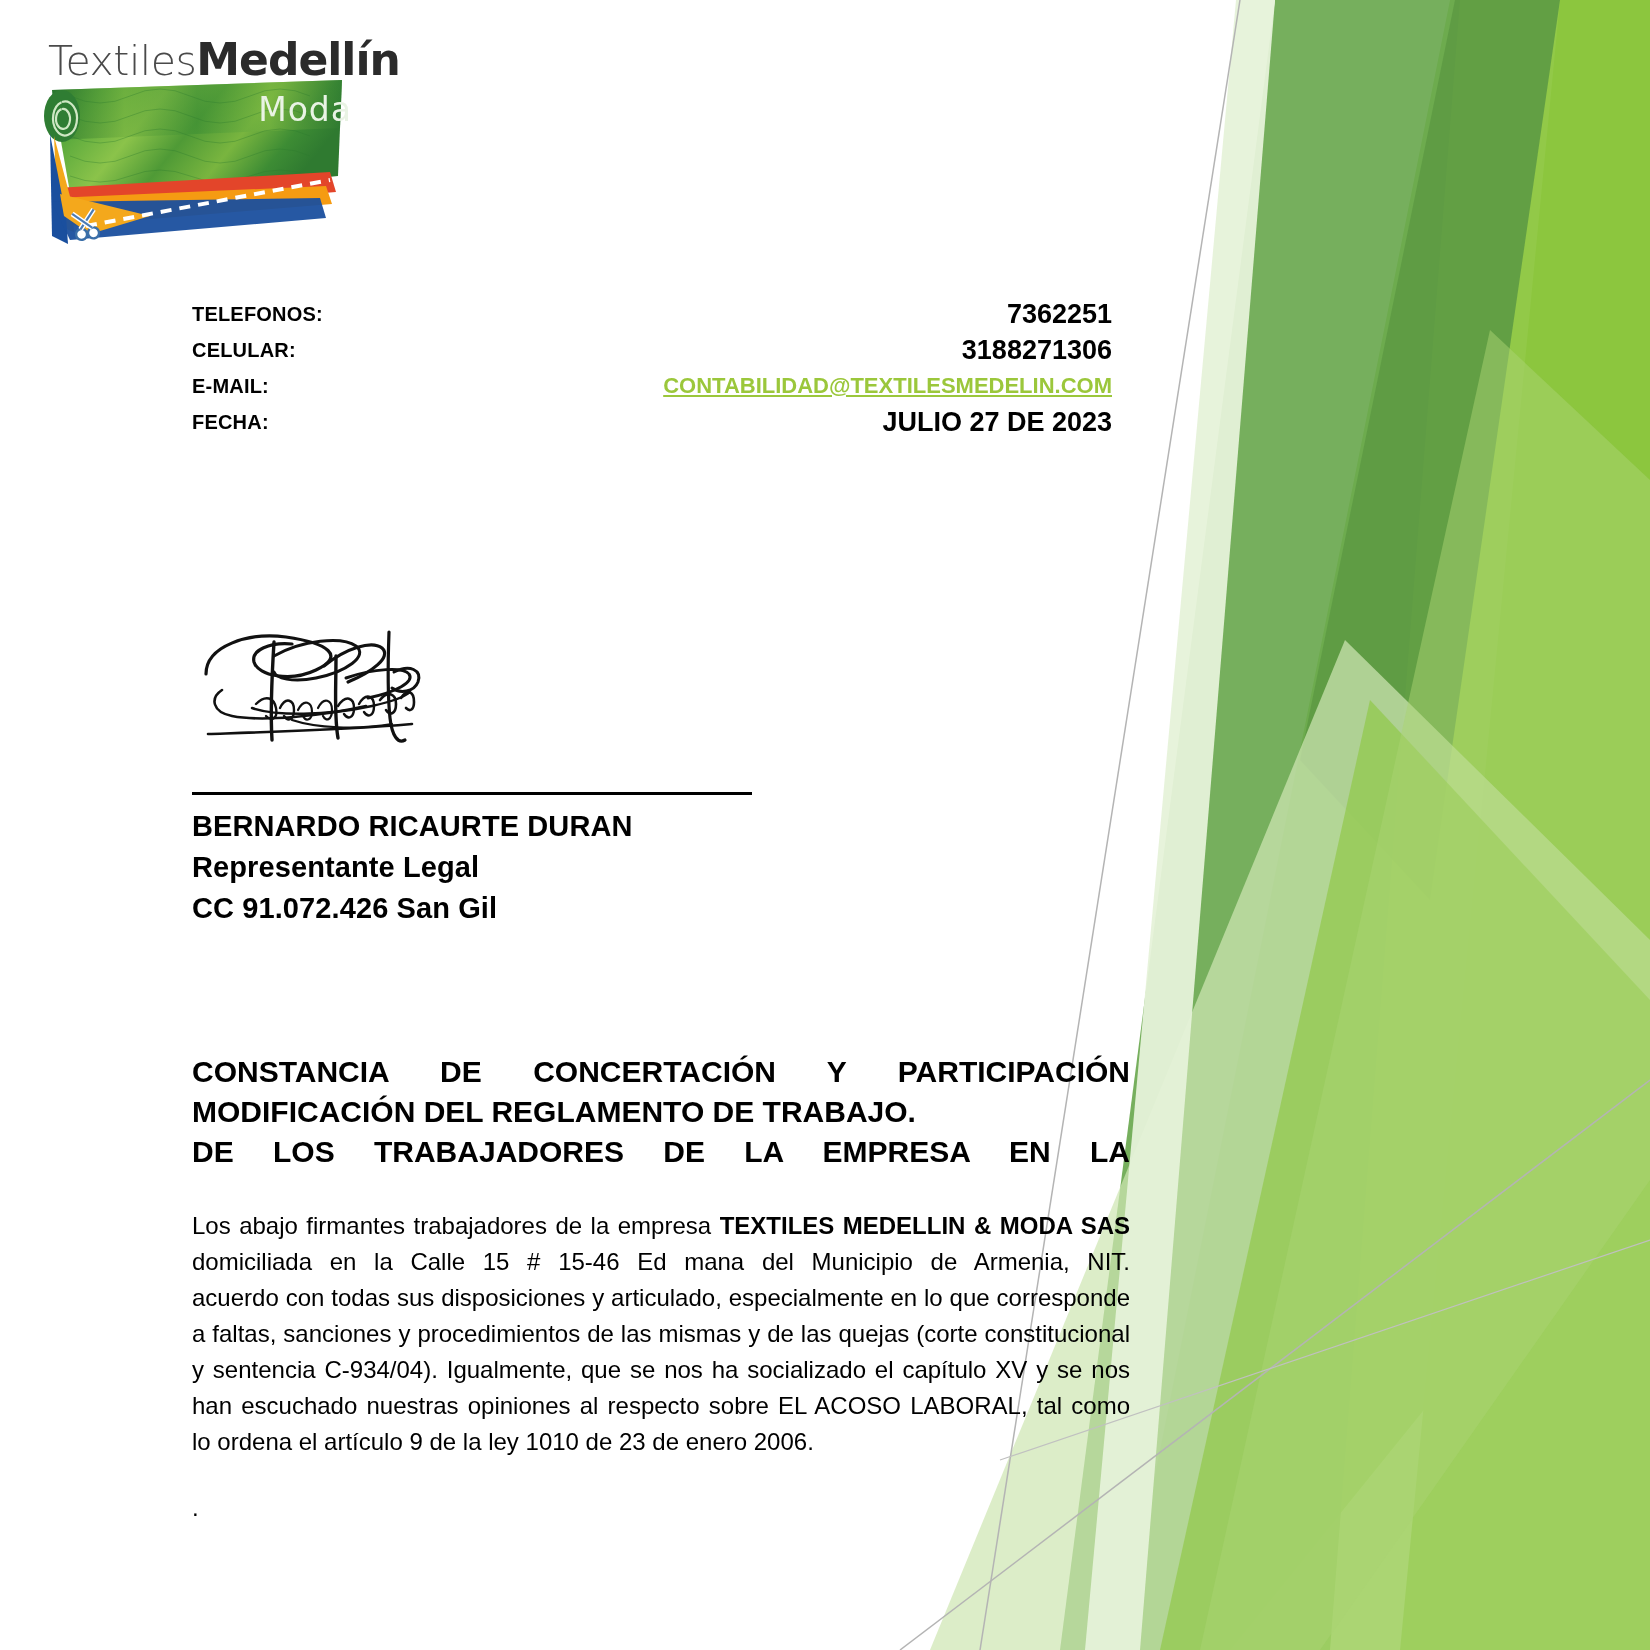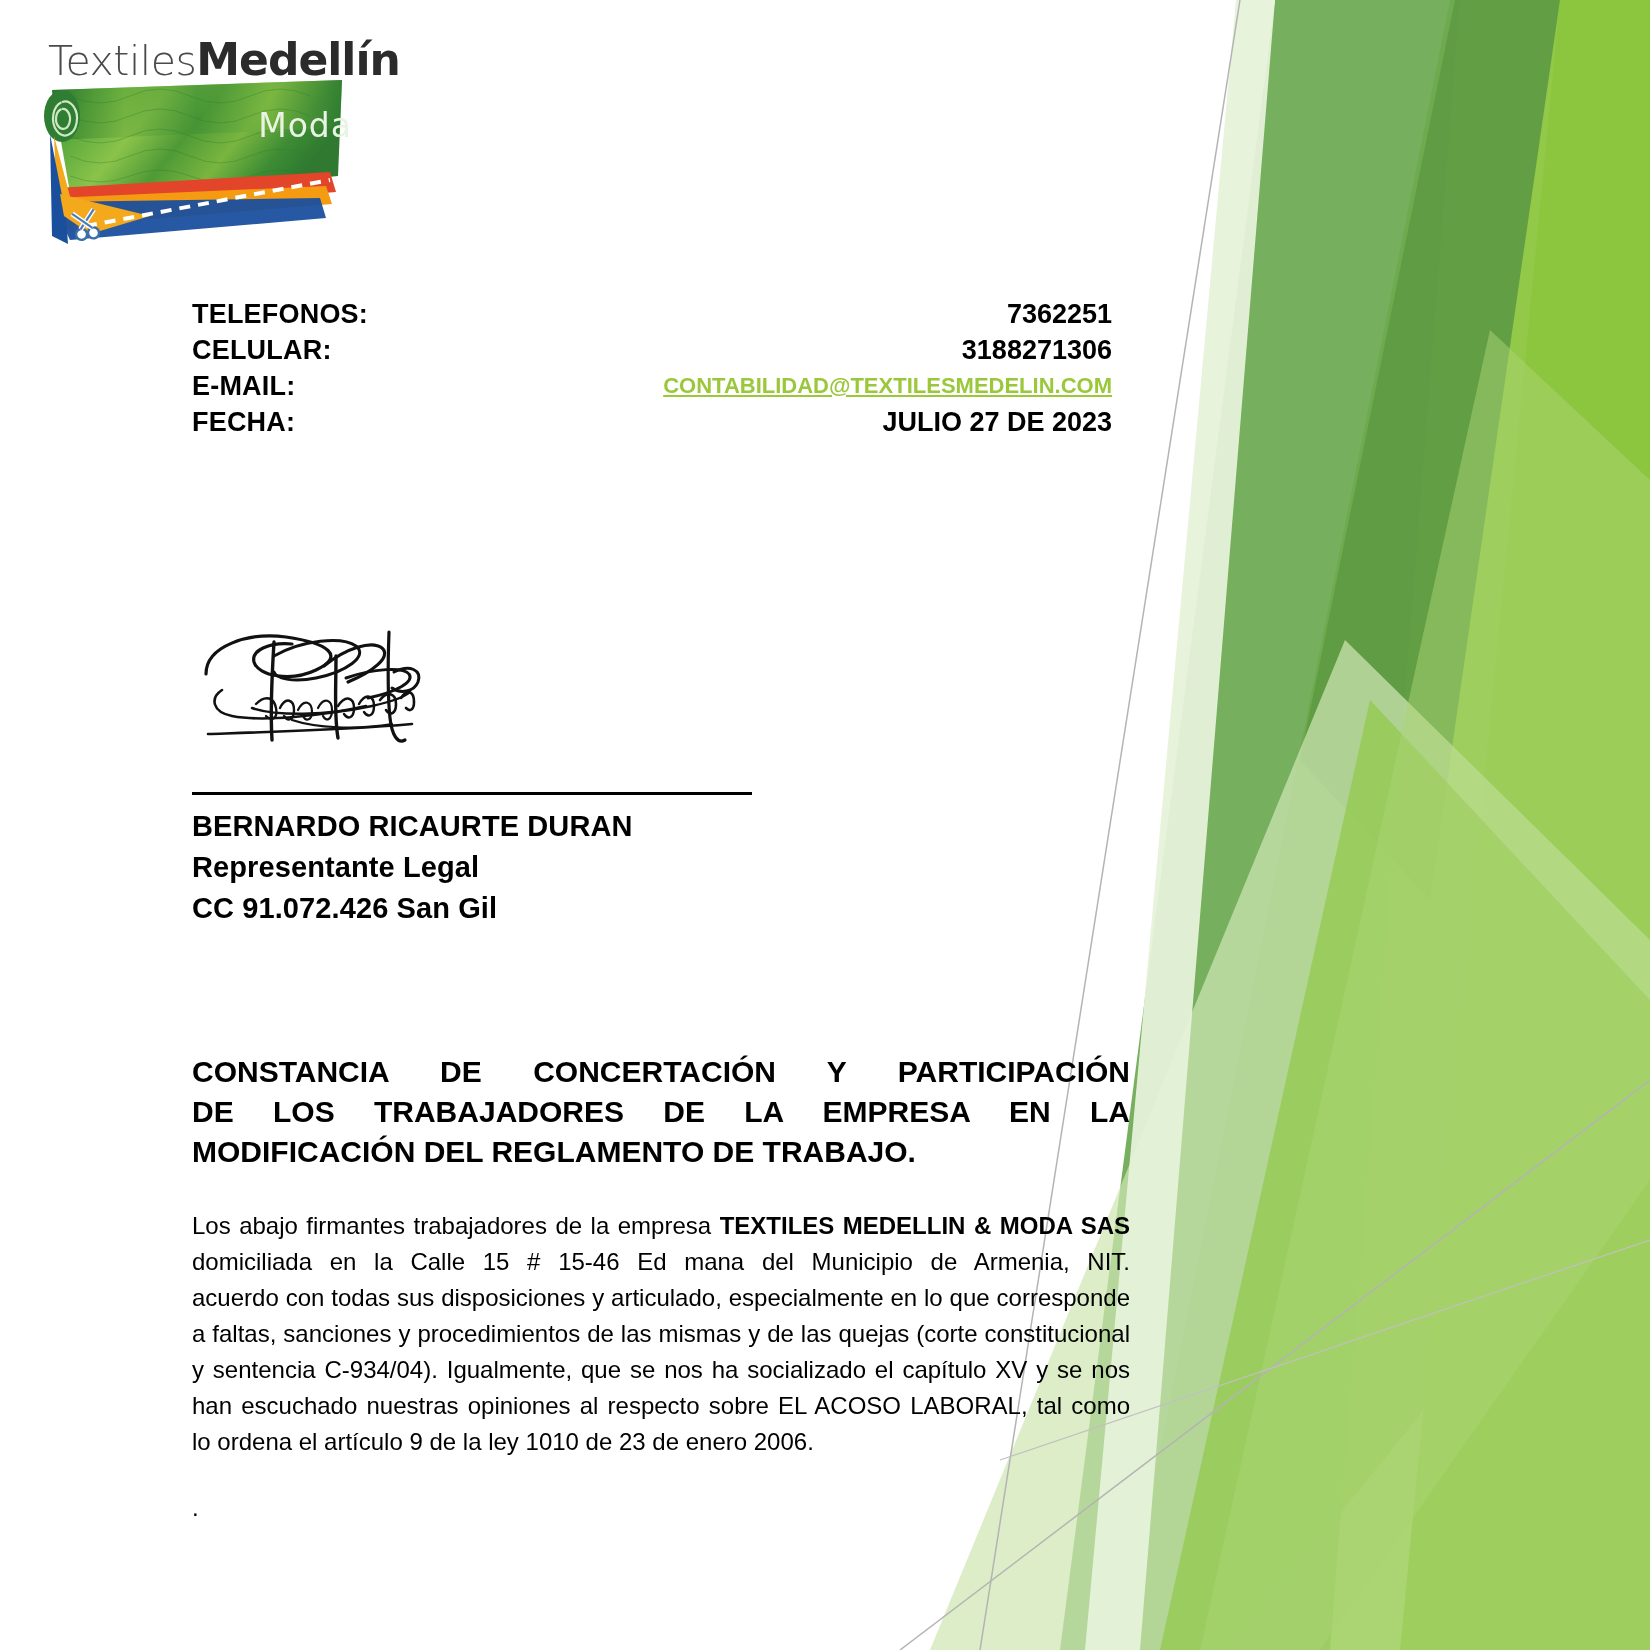--- a/index.html
+++ b/index.html
@@ -58,21 +58,20 @@
   #logo-moda {
     position: absolute;
     right: 8px;
     top: 56px;
     font-family: "DejaVu Sans", sans-serif;
     font-size: 33px;
     font-weight: 400;
     color: #e9f3e4;
     letter-spacing: 1px;
     z-index: 5;
-    margin-top: 16px;
   }
   #logo-fabric {
     position: absolute;
     left: 0;
     top: 42px;
     width: 330px;
     height: 183px;
   }
 
   
@@ -84,21 +83,21 @@
   }
   .contact-row {
     position: relative;
     height: 36px;
     line-height: 36px;
   }
   .contact-label {
     position: absolute;
     left: 0;
     top: 0;
-    font-size: 27px;
+    font-size: 20px;
     font-weight: bold;
     font-family: "Liberation Sans", sans-serif;
     letter-spacing: 0.2px;
   }
   .contact-value {
     position: absolute;
     left: 380px;
     top: 0;
     width: 540px;
     text-align: right;
@@ -326,22 +325,22 @@
 <div id="sig-rule"></div>
 
 <div id="sig-block">
   <div class="sig-line">BERNARDO RICAURTE DURAN</div>
   <div class="sig-line">Representante Legal</div>
   <div class="sig-line">CC 91.072.426 San Gil</div>
 </div>
 
 <div id="doc-title">
   <span class="tline">CONSTANCIA DE CONCERTACIÓN Y PARTICIPACIÓN</span>
+  <span class="tline last">MODIFICACIÓN DEL REGLAMENTO DE TRABAJO.</span>
   <span class="tline">DE LOS TRABAJADORES DE LA EMPRESA EN LA</span>
-  <span class="tline last">MODIFICACIÓN DEL REGLAMENTO DE TRABAJO.</span>
 </div>
 
 <div id="doc-body">
   <span class="bline"><span>Los abajo firmantes trabajadores de la empresa </span><b>TEXTILES MEDELLIN &amp; MODA SAS</b></span>
   <span class="bline">domiciliada en la    Calle 15 # 15-46 Ed mana del Municipio de Armenia, NIT.</span>
   <span class="bline">acuerdo con todas sus disposiciones y articulado, especialmente en lo que corresponde</span>
   <span class="bline">a faltas, sanciones y procedimientos de las mismas y de las quejas (corte constitucional</span>
   <span class="bline">y sentencia C-934/04). Igualmente, que se nos ha socializado el capítulo XV y se nos</span>
   <span class="bline">han escuchado nuestras opiniones al respecto sobre EL ACOSO LABORAL, tal como</span>
   <span class="bline last">lo ordena el artículo 9 de la ley 1010 de 23 de enero 2006.</span>

